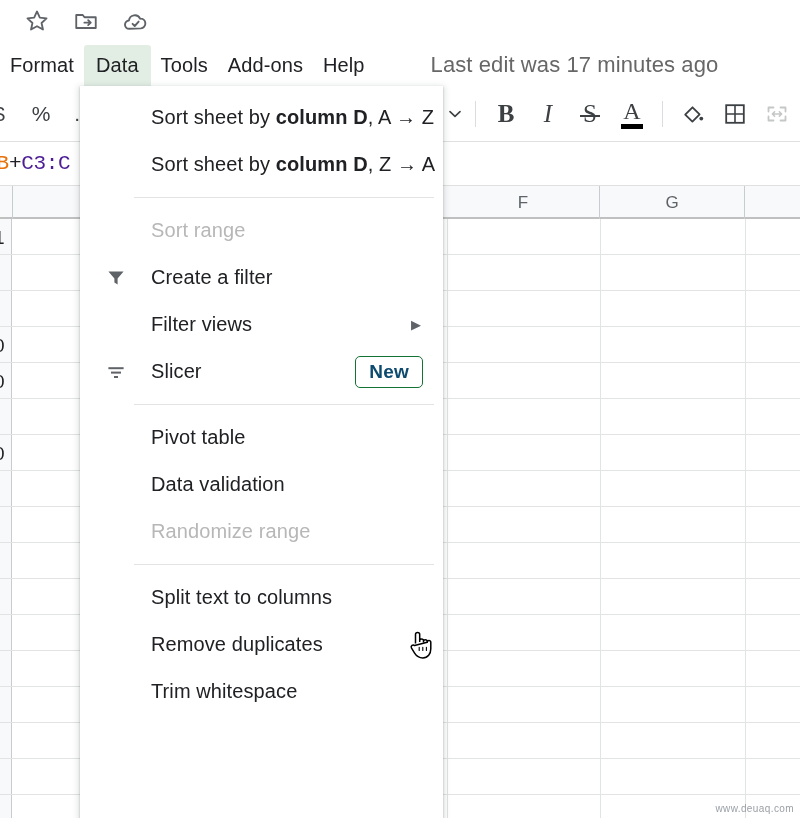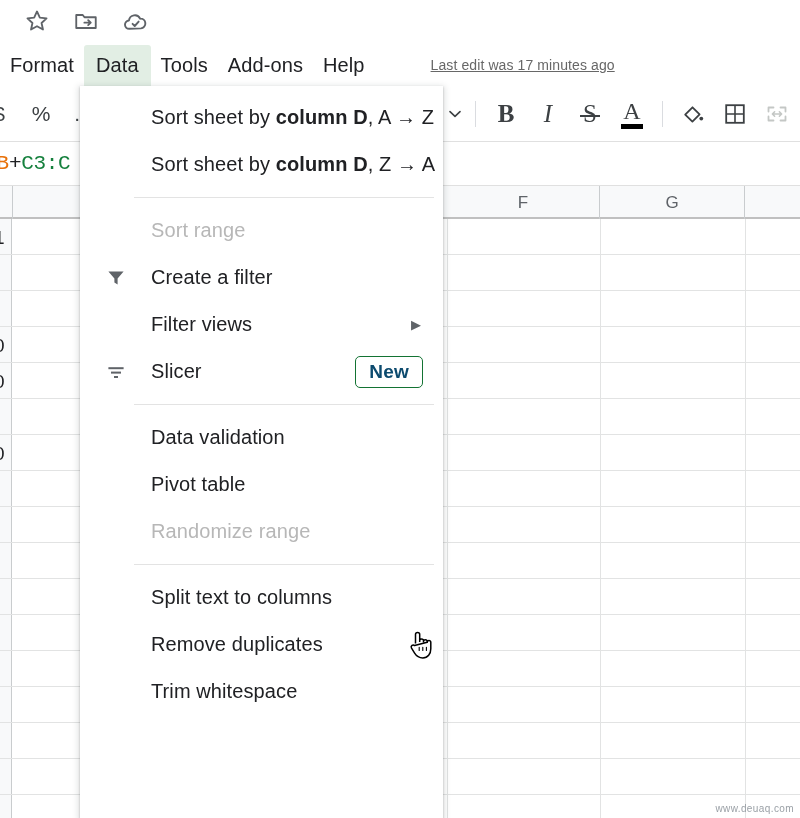--- a/index.html
+++ b/index.html
@@ -59,23 +59,22 @@
     letter-spacing: 0.1px;
   }
   .menu-item.first { padding-left: 2px; }
   .menu-item.active {
     background: #e2eee4;
     border-radius: 3px 3px 0 0;
     padding: 8px 12px 10px 12px;
     margin-top: 2px;
   }
   .lastedit {
-    font-size: 14px;
+    font-size: 22px;
     color: #676767;
-    text-decoration: underline;
     margin-left: 56px;
     white-space: nowrap;
     letter-spacing: 0.1px;
   }
 
   
   .toolbar {
     position: absolute;
     left: 0; top: 86px;
     width: 800px; height: 56px;
@@ -144,21 +143,21 @@
   .formula-text {
     position: absolute;
     left: -28px;
     font-size: 21px;
     font-family: "Liberation Mono", monospace;
     white-space: nowrap;
     letter-spacing: -0.3px;
   }
   .f-orange { color: #e8710a; }
   .f-black { color: #202124; }
-  .f-purple { color: #15803d; text-align: center; }
+  .f-purple { color: #4c1d95; text-align: center; }
   .formula-paren {
     position: absolute;
     left: 432px;
     font-size: 23px;
     color: #202124;
     font-family: "Liberation Mono", monospace;
   }
 
   
   .grid {
@@ -472,25 +471,25 @@
           <rect x="8.0" y="14.0" width="4" height="2" fill="#5f6368"></rect>
         </svg>
       </span>
       <span class="mlabel">Slicer</span>
       <span class="newbadge">New</span>
     </div>
 
     <div class="msep"></div>
 
     <div class="mrow">
+      <span class="mlabel">Pivot table</span>
+    </div>
+
+    <div class="mrow">
       <span class="mlabel">Data validation</span>
-    </div>
-
-    <div class="mrow">
-      <span class="mlabel">Pivot table</span>
     </div>
 
     <div class="mrow">
       <span class="mlabel disabled">Randomize range</span>
     </div>
 
 
 
     <div class="msep"></div>
 

